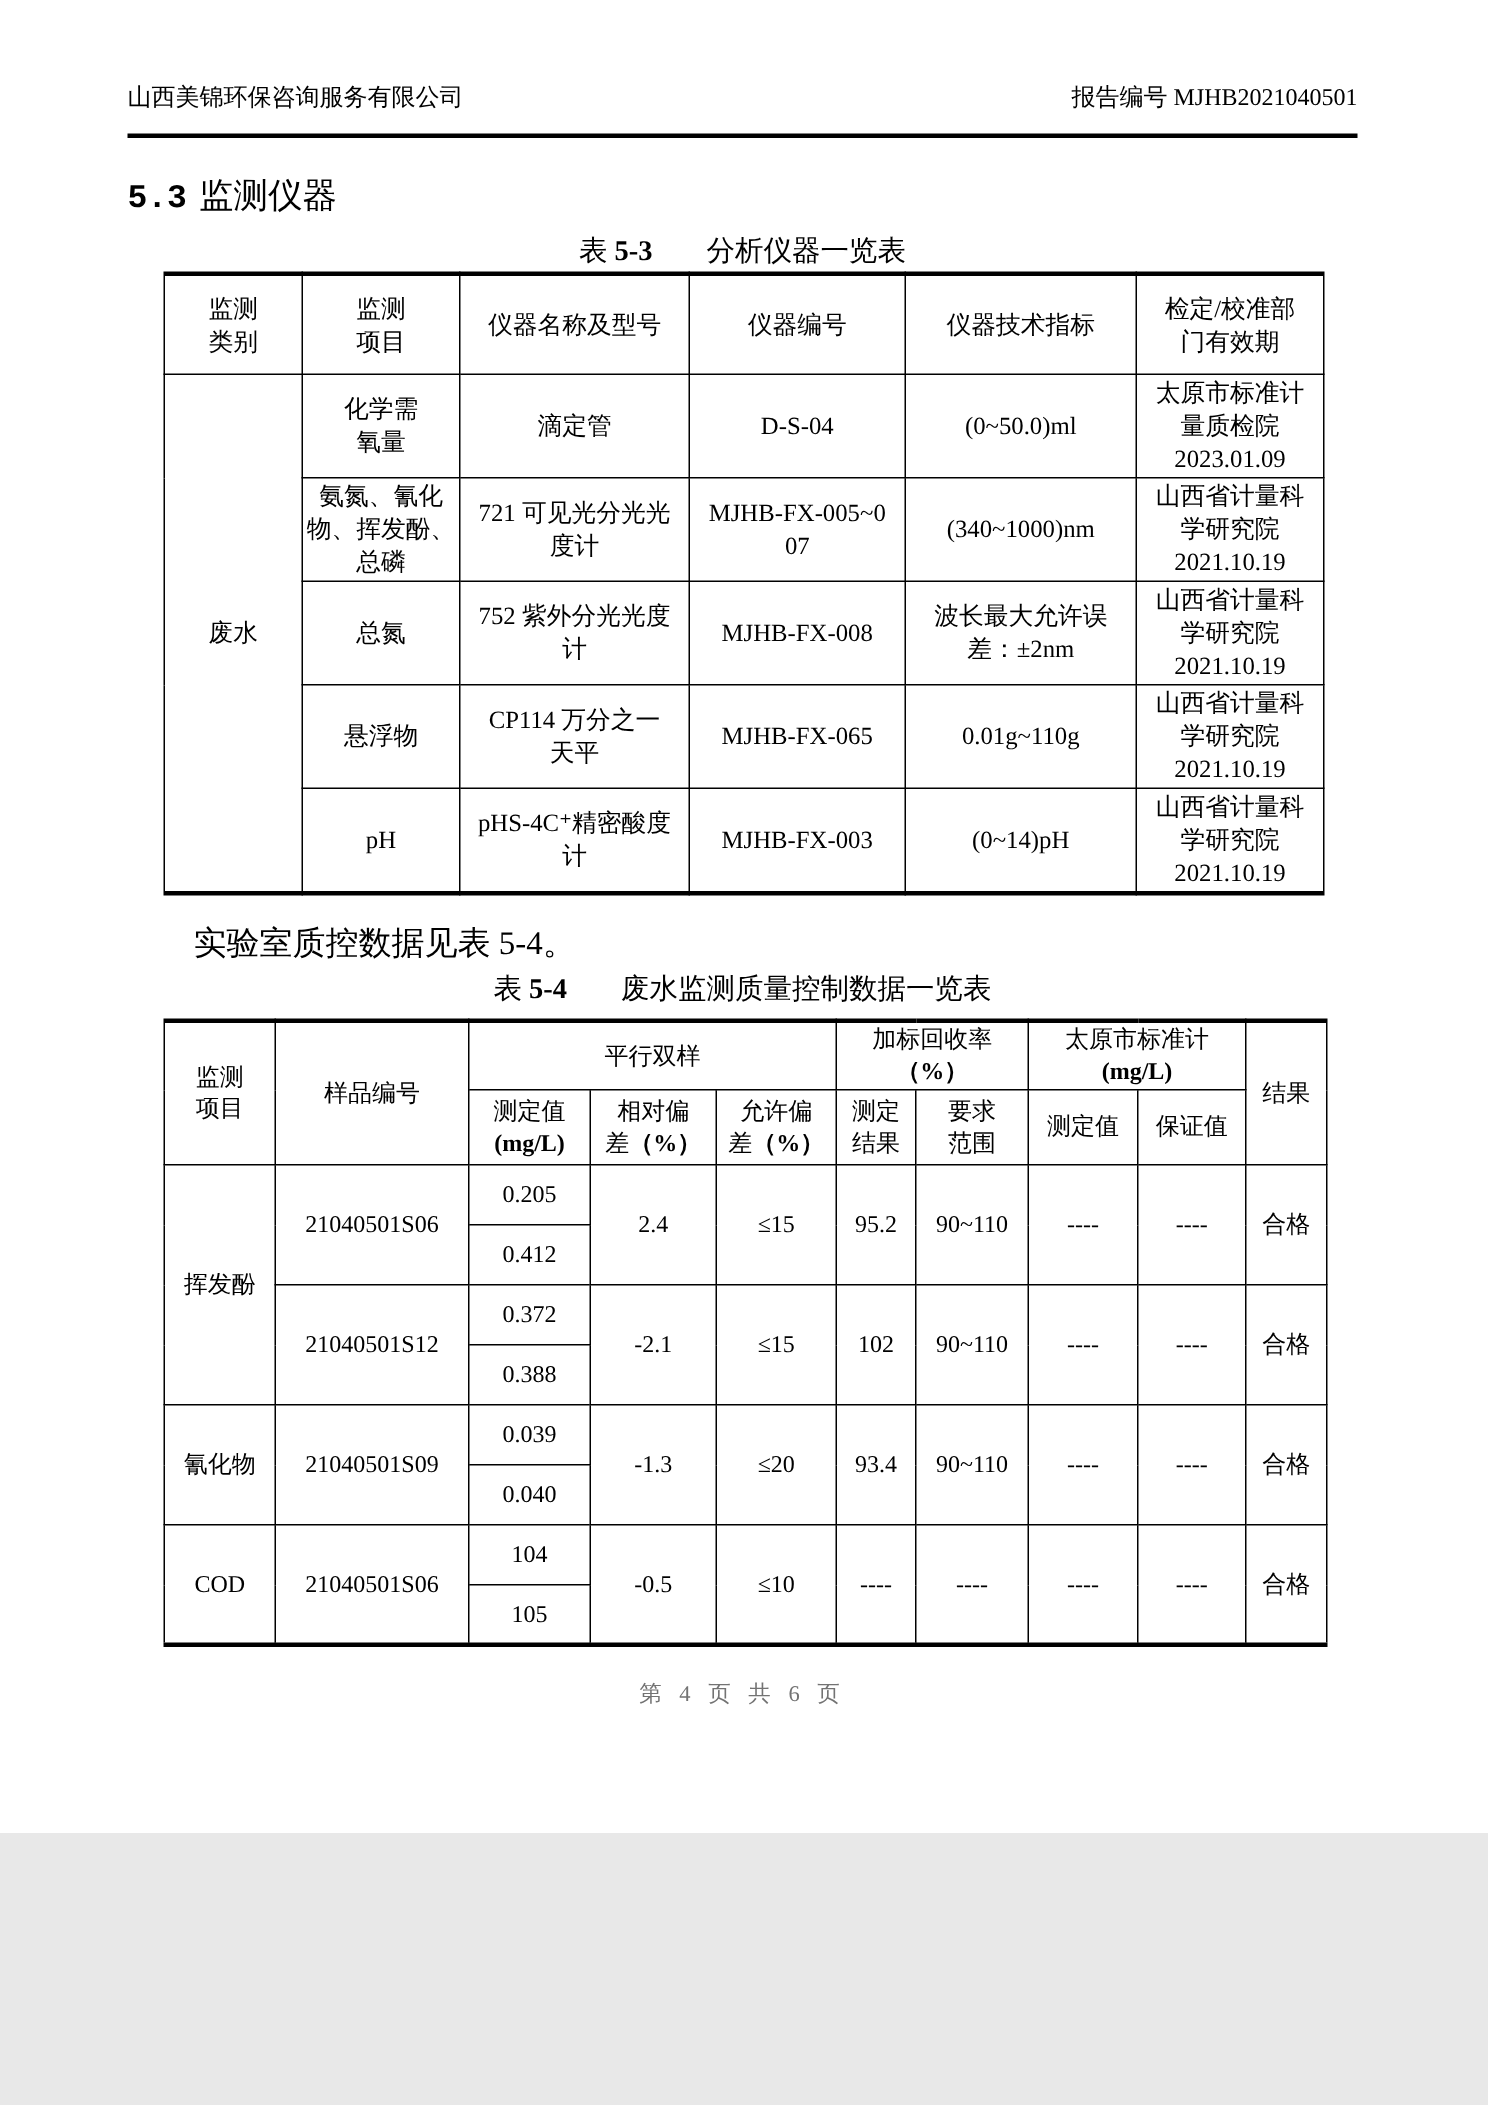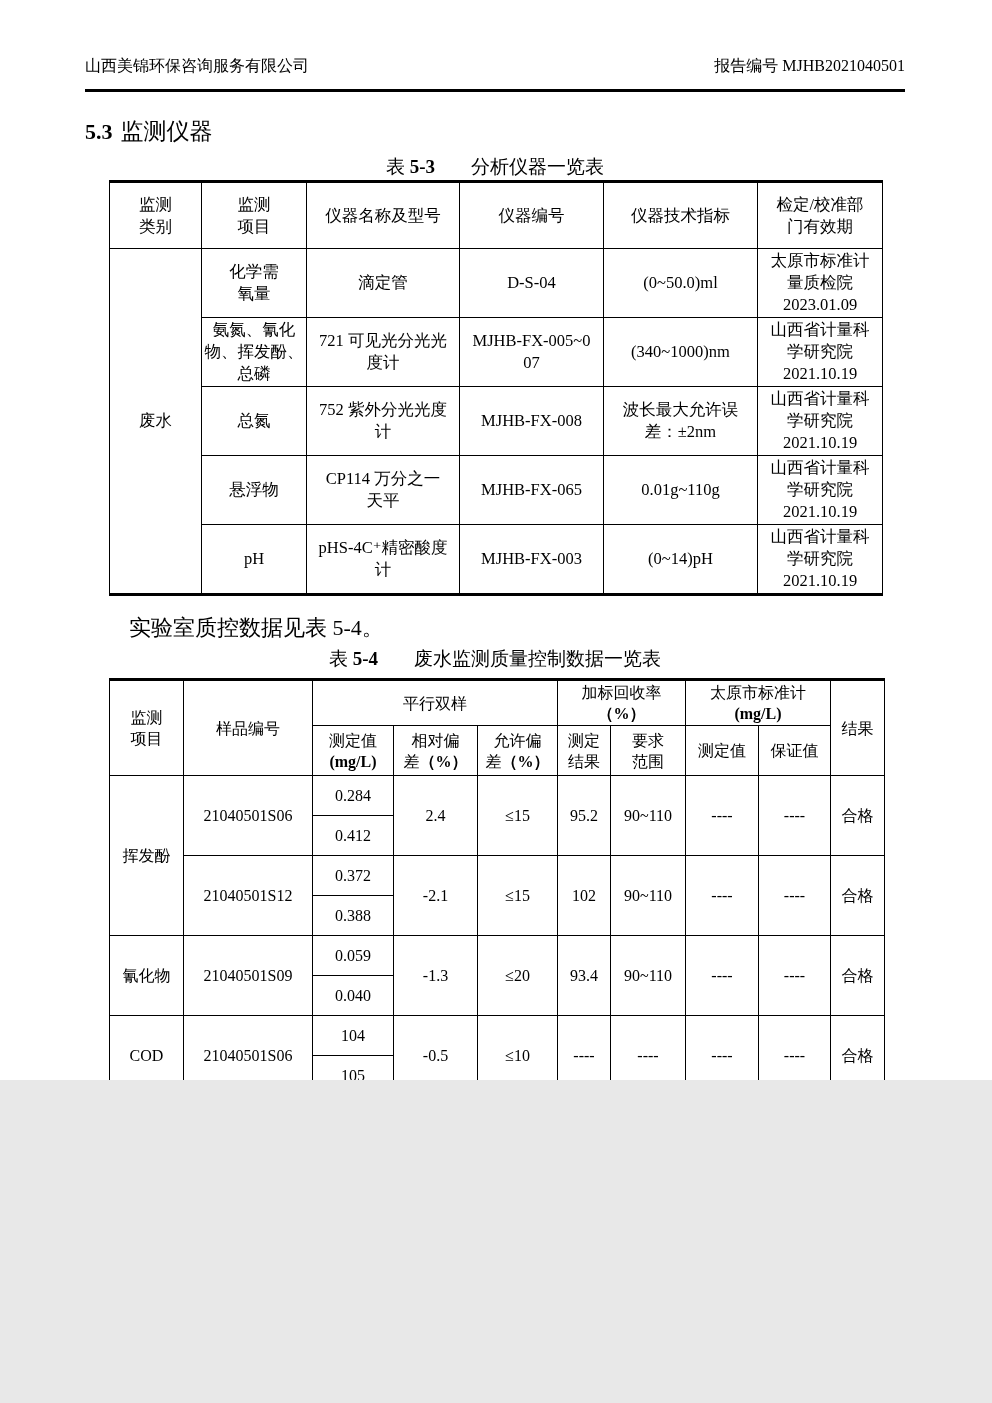--- a/index.html
+++ b/index.html
@@ -1,26 +1,26 @@
 <!DOCTYPE html>
 <html><head>
 <meta charset="utf-8">
 <style>
   html,body{margin:0;padding:0;background:#e8e8e8;}
   .page{
-    width:992px;height:1080px;background:#ffffff;color:#000;
+    width:992px;height:1222px;background:#ffffff;color:#000;
     font-family:"Liberation Serif","DejaVu Serif",serif;
     box-sizing:border-box;padding:55px 87px 0 85px;
     position:relative;overflow:hidden;margin:0 auto;
   }
   
   .doc-header{display:flex;justify-content:space-between;align-items:flex-end;font-size:16px;line-height:22px;}
   .header-rule{height:3px;background:#000;margin-top:12px;}
   
-  .section-heading{margin-top:26px;font-size:23px;line-height:28px;}
+  .section-heading{margin-top:26px;font-size:23px;line-height:28px;font-family:Liberation Mono, monospace;}
   .section-heading .num{font-weight:bold;margin-right:8px;font-size:22px;}
   .para{margin-top:10px;font-size:22px;}
   .para .pline1{text-indent:2em;text-align:justify;text-align-last:justify;line-height:47px;}
   .para .pline2{line-height:47px;}
   .para-single{margin-top:16px;font-size:22px;text-indent:2em;line-height:32px;}
   .tbl-caption{text-align:center;font-size:19px;margin-top:8px;line-height:26px;}
   .tbl-caption .num{font-weight:bold;}
   .tbl-caption .gap{display:inline-block;width:36px;}
   
   table{border-collapse:collapse;table-layout:fixed;margin-left:24px;
@@ -183,21 +183,21 @@
         <th>要求
 范围</th>
         <th>测定值</th>
         <th>保证值</th>
       </tr>
     </thead>
     <tbody>
       <tr>
         <td rowspan="4">挥发酚</td>
         <td rowspan="2">21040501S06</td>
-        <td>0.284</td>
+        <td>0.205</td>
         <td rowspan="2">2.4</td>
         <td rowspan="2">≤15</td>
         <td rowspan="2">95.2</td>
         <td rowspan="2">90~110</td>
         <td rowspan="2">----</td>
         <td rowspan="2">----</td>
         <td rowspan="2">合格</td>
       </tr>
       <tr>
         <td>0.412</td>
@@ -212,21 +212,21 @@
         <td rowspan="2">----</td>
         <td rowspan="2">----</td>
         <td rowspan="2">合格</td>
       </tr>
       <tr>
         <td>0.388</td>
       </tr>
       <tr>
         <td rowspan="2">氰化物</td>
         <td rowspan="2">21040501S09</td>
-        <td>0.059</td>
+        <td>0.039</td>
         <td rowspan="2">-1.3</td>
         <td rowspan="2">≤20</td>
         <td rowspan="2">93.4</td>
         <td rowspan="2">90~110</td>
         <td rowspan="2">----</td>
         <td rowspan="2">----</td>
         <td rowspan="2">合格</td>
       </tr>
       <tr>
         <td>0.040</td>

